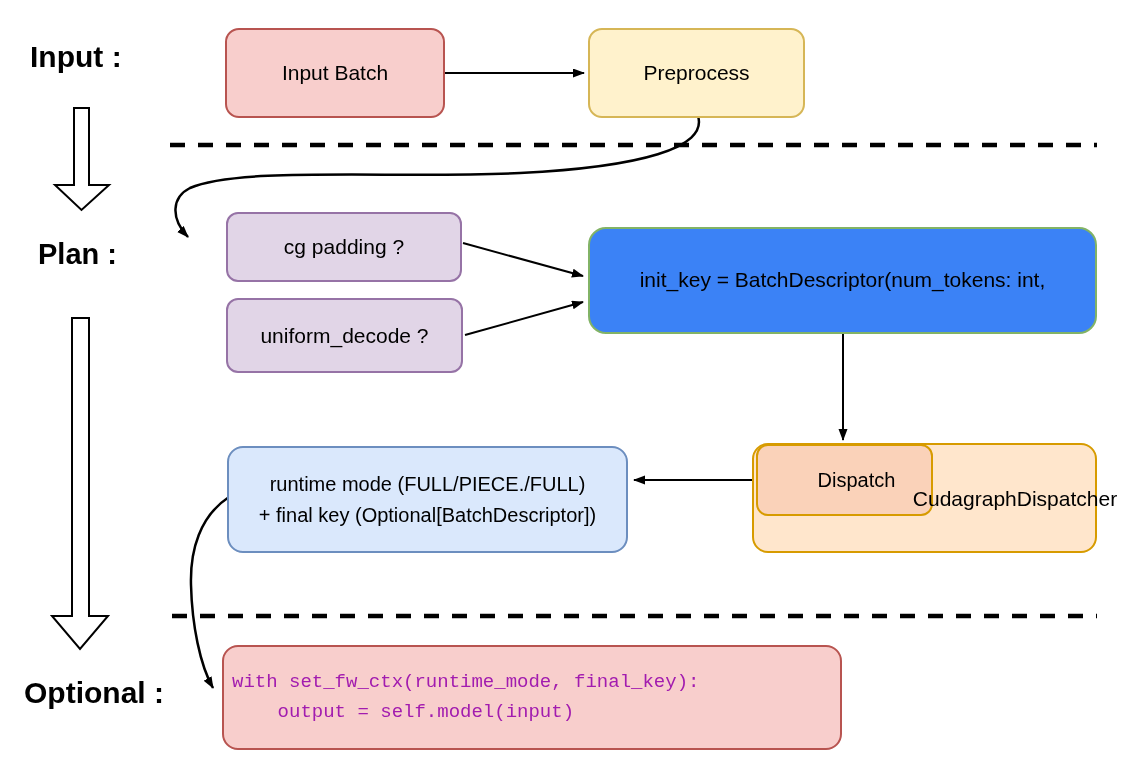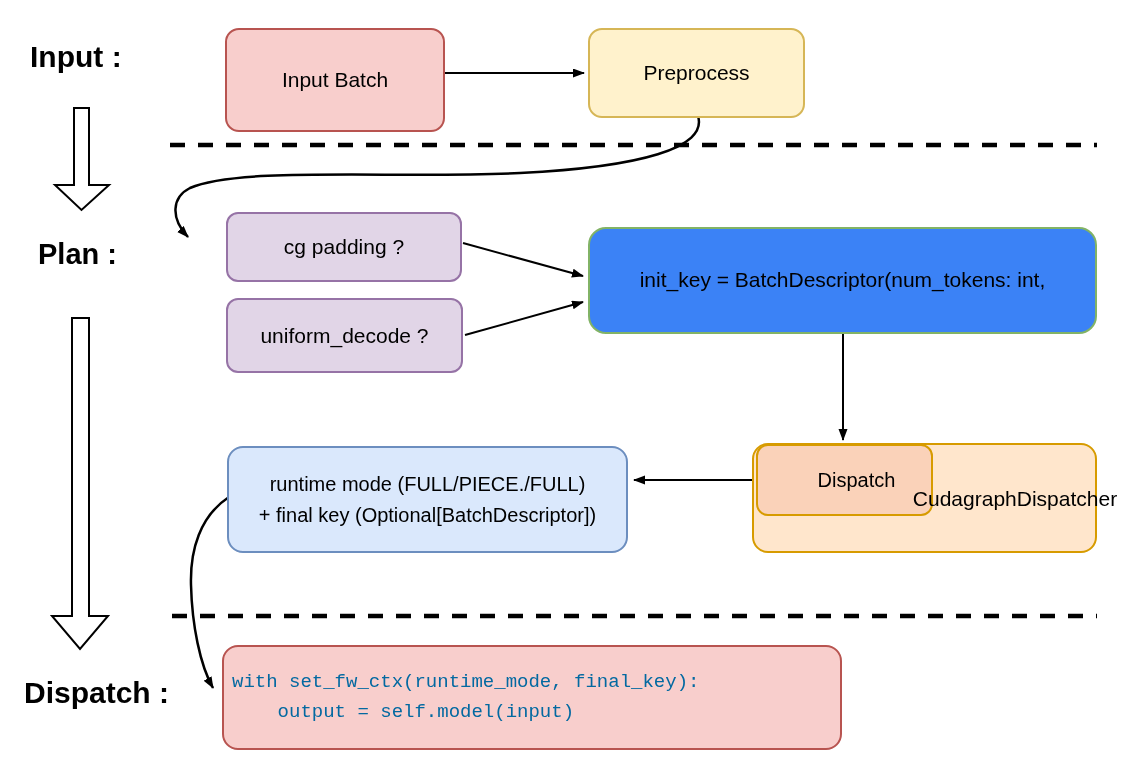--- a/index.html
+++ b/index.html
@@ -29,21 +29,21 @@
     text-align:center;
     color:#000;
     line-height:1.5;
   }
   .node .ln{white-space:pre;}
   .code-node{
     align-items:flex-start;
     text-align:left;
     border-radius:16px;
     font-family:"Liberation Mono","DejaVu Sans Mono",monospace;
-    color:#0369a1;
+    color:#a21caf;
     padding-left:8px;
     line-height:1.55;
   }
   .cud-label{
     position:absolute;
     display:flex;
     flex-direction:row;
     align-items:center;
     justify-content:center;
     text-align:center;
@@ -74,23 +74,23 @@
     <line x1="465" y1="335" x2="583" y2="302" stroke="#000" stroke-width="2" marker-end="url(#arw)"></line>
     <line x1="843" y1="334" x2="843" y2="440" stroke="#000" stroke-width="2" marker-end="url(#arw)"></line>
     <line x1="752" y1="480" x2="634" y2="480" stroke="#000" stroke-width="2" marker-end="url(#arw)"></line>
 
     <path d="M 698 116 C 708 148, 640 167, 520 173 C 400 179, 240 166, 190 188 C 172 197, 170 218, 188 237" fill="none" stroke="#000" stroke-width="2.5" marker-end="url(#arw)"></path>
     <path d="M 229 497 C 200 516, 190 550, 191 585 C 192 625, 200 665, 213 688" fill="none" stroke="#000" stroke-width="2.5" marker-end="url(#arw)"></path>
   </svg>
 
   <div class="section-label" style="left:30px;top:40px;font-size:30px;">Input :</div>
   <div class="section-label" style="left:38px;top:238px;font-size:29px;">Plan :</div>
-  <div class="section-label" style="left:24px;top:676px;font-size:30px;">Dispatch :</div>
+  <div class="section-label" style="left:24px;top:676px;font-size:30px;">Optional :</div>
 
-  <div class="node" style="left: 225px; top: 28px; width: 220px; height: 104px; font-size: 21px; background-color: rgb(248, 206, 204); border-color: rgb(184, 84, 80);">
+  <div class="node" style="left: 225px; top: 28px; width: 220px; height: 90px; font-size: 21px; background-color: rgb(248, 206, 204); border-color: rgb(184, 84, 80);">
     <span class="ln">Input Batch</span>
   </div>
 
   <div class="node" style="left: 588px; top: 28px; width: 217px; height: 90px; font-size: 21px; background-color: rgb(255, 242, 204); border-color: rgb(214, 182, 86);">
     <span class="ln">Preprocess</span>
   </div>
 
   <div class="node" style="left: 226px; top: 298px; width: 237px; height: 75px; font-size: 21px; border-radius: 12px; background-color: rgb(225, 213, 231); border-color: rgb(150, 115, 166);">
     <span class="ln">uniform_decode ?</span>
   </div>

